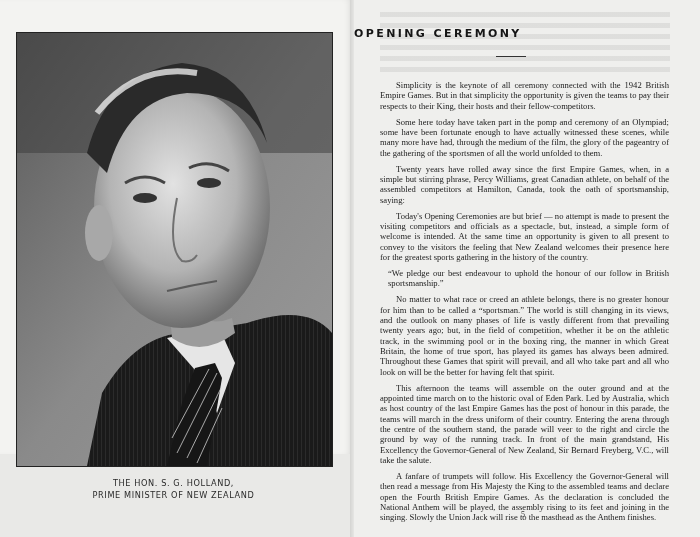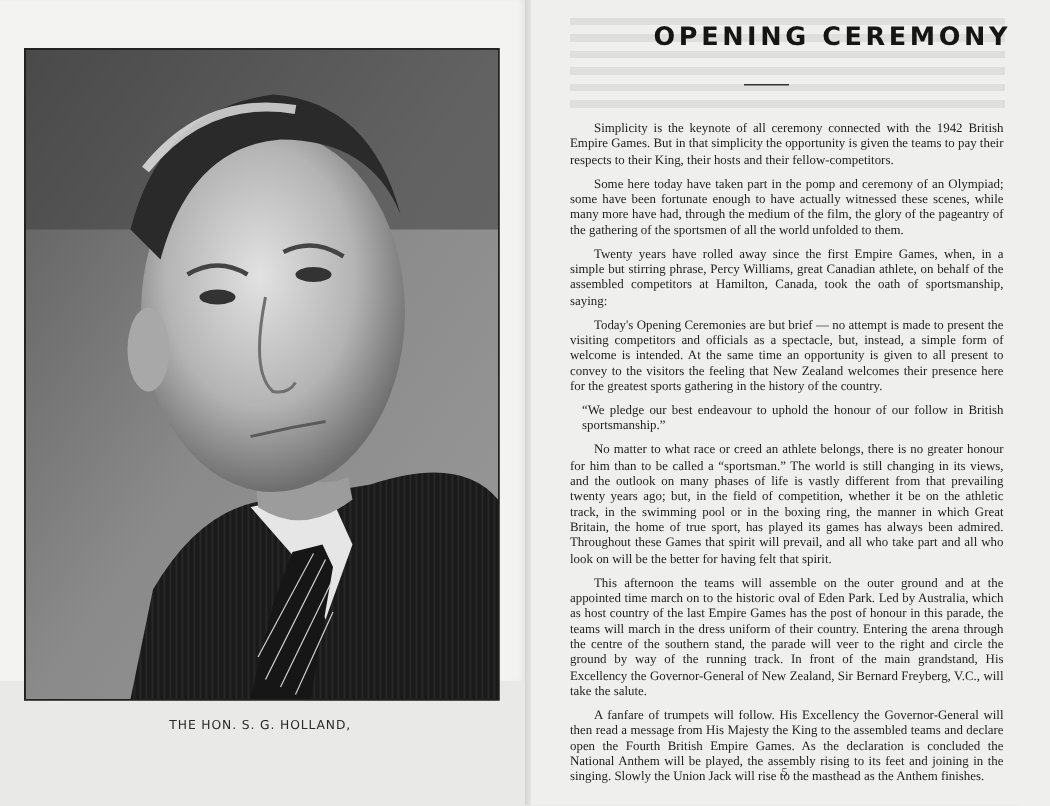--- a/index.html
+++ b/index.html
@@ -33,24 +33,24 @@
   .caption {
     position:absolute; left:16px; top:477px; width:315px;
     text-align:center;
     font-family:"DejaVu Sans", sans-serif;
     font-size:8.2px; letter-spacing:0.6px; color:#2a2a2a;
     line-height:12px;
   }
   .caption div { white-space:nowrap; }
 
   .title {
-    position:absolute; left:354px; top:15px; width:320px;
-    text-align:right;
+    position:absolute; left:354px; top:27px; width:320px;
+    text-align:left;
     font-family:"DejaVu Sans", sans-serif; font-weight:bold;
-    font-size:17px; letter-spacing:2.4px; color:#151515;
+    font-size:11px; letter-spacing:2.4px; color:#151515;
   }
   .rule {
     position:absolute; left:496px; top:56px; width:30px; height:1px; background:#333;
   }
   .body-text {
     position:absolute; left:380px; top:80px; width:289px;
     font-size:8.6px; line-height:10.35px; color:#222;
     text-align:justify;
   }
   .body-text p { margin:0 0 5.6px 0; text-indent:16px; hyphens:none; }
@@ -119,20 +119,21 @@
         <path d="M172 135 Q192 125 212 138" stroke="#444" stroke-width="3" fill="none"></path>
 
         <path d="M160 165 Q150 215 165 228 Q175 230 180 222" stroke="#707070" stroke-width="2" fill="none"></path>
         <path d="M150 258 Q175 252 200 248" stroke="#5a5a5a" stroke-width="2" fill="none"></path>
 
         <circle cx="133" cy="440" r="5" fill="#ddd"></circle>
       </svg>
     </div>
     <div class="caption">
       <div>THE HON. S. G. HOLLAND,</div>
+      <div>PRIME MINISTER OF NEW ZEALAND</div>
     </div>
   </div>
 
   <div class="gutter"></div>
 
   <div class="page-right"></div>
   <div class="bleed"></div>
 
   <div class="title">OPENING CEREMONY</div>
   <div class="rule"></div>

